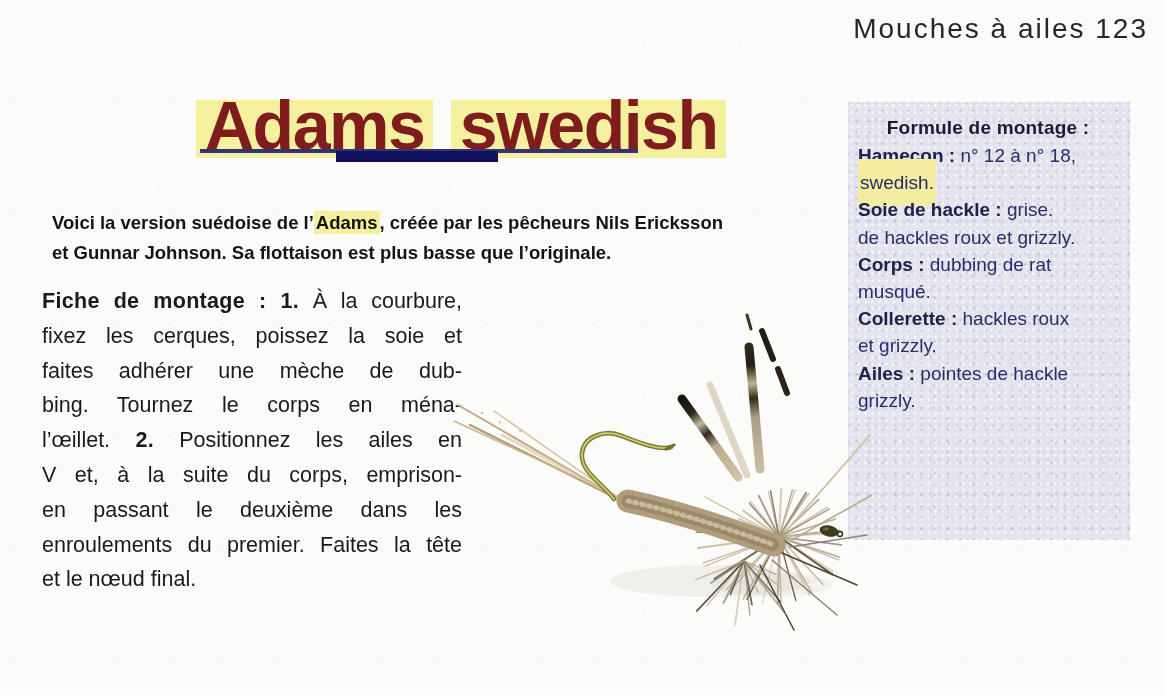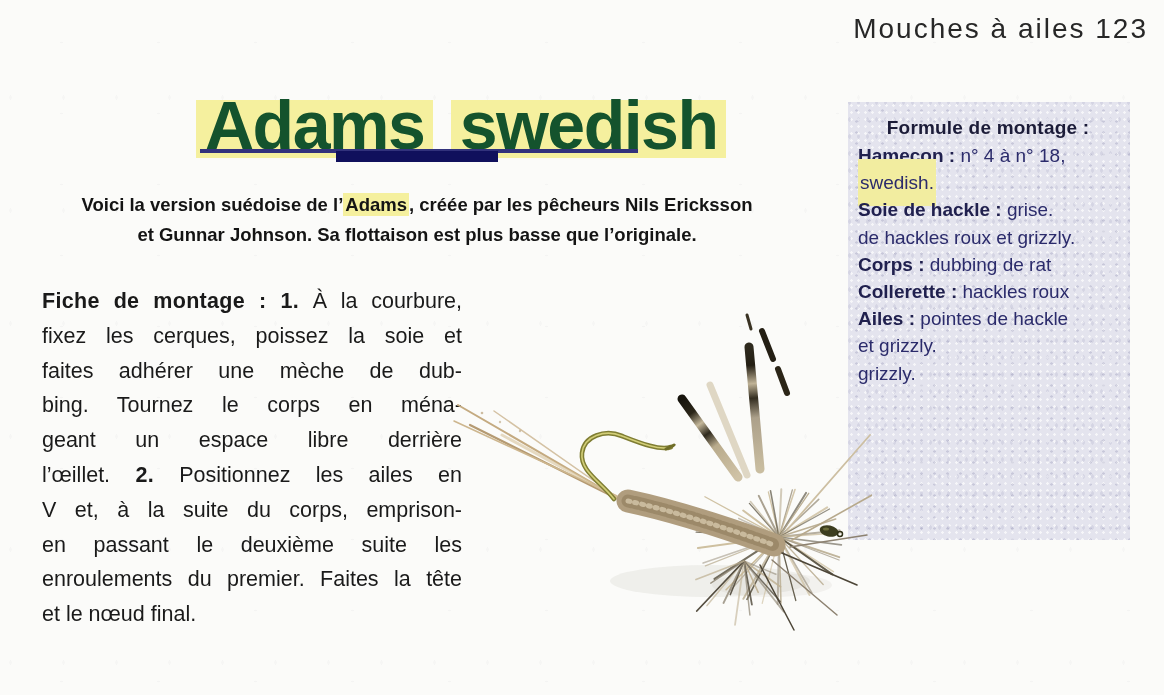--- a/index.html
+++ b/index.html
@@ -16,29 +16,29 @@
   .b{font-weight:bold;text-align:right;}
   
   #pageheader{
     position:absolute; top:13px; right:16px;
     font-size:28px; letter-spacing:2px; color:#272727; white-space:nowrap;text-align:center;
   }
   
   #title{
     position:absolute; left:196px; top:86px; width:448px;
     text-align:center; white-space:nowrap;
-    font-weight:bold; font-size:68px; letter-spacing:-1.5px; color:#14532d;
+    font-weight:bold; font-size:68px; letter-spacing:-1.5px; color:#7f1d1d;
   }
   #title .hl{display:inline-block; height:58px; line-height:50px; padding:0 9px; background:#f5f09e;}
   #rule-thin{position:absolute; left:200px; top:149px; width:438px; height:4px; background:#32327c;}
   #rule-thick{position:absolute; left:336px; top:151px; width:162px; height:11px; background:#10105c;}
   
   #intro{
-    position:absolute; left:52px; top:190px; width:730px;
-    text-align:center; font-weight:bold; font-size:18.5px; color:#141414;
+    position:absolute; left:52px; top:208px; width:730px;
+    text-align:left; font-weight:bold; font-size:18.5px; color:#141414;
   }
   #intro .line{line-height:30px; white-space:nowrap;}
   #intro .hl{background:#f5f09e; padding:1px 2px;}
   
   #fiche{
     position:absolute; left:42px; top:284px; width:420px;
     font-size:21.5px; color:#1a1a1a;
   }
   #fiche .line{line-height:34.8px; text-align:justify; text-align-last:justify;}
   #fiche .line.last{text-align-last:left;}
@@ -79,39 +79,39 @@
   <div id="intro">
       <div class="line"><span>Voici la version suédoise de l’</span><span class="hl">Adams</span><span>, créée par les pêcheurs Nils Ericksson</span></div>
       <div class="line last"><span>et Gunnar Johnson. Sa flottaison est plus basse que l’originale.</span></div>
     </div>
 
   <div id="fiche">
       <div class="line"><span class="b">Fiche de montage : 1.</span><span> À la courbure,</span></div>
       <div class="line"><span>fixez les cerques, poissez la soie et</span></div>
       <div class="line"><span>faites adhérer une mèche de dub-</span></div>
       <div class="line"><span>bing. Tournez le corps en ména-</span></div>
-      <div class="line"><span>geant un espace libre derrière</span></div>
       <div class="line"><span>l’œillet. </span><span class="b">2.</span><span> Positionnez les ailes en</span></div>
       <div class="line"><span>V et, à la suite du corps, emprison-</span></div>
-      <div class="line"><span>en passant le deuxième suite les</span></div>
+      <div class="line"><span>en passant le deuxième dans les</span></div>
       <div class="line"><span>enroulements du premier. Faites la tête</span></div>
       <div class="line last"><span>et le nœud final.</span></div>
     </div>
 
   <div id="formule">
     <div class="heading">Formule de montage :</div>
     <div>
-        <div class="line"><span class="b">Hameçon :</span><span> n° 4 à n° 18,</span></div>
+        <div class="line"><span class="b">Hameçon :</span><span> n° 12 à n° 18,</span></div>
         <div class="line"><span class="hl">swedish.</span></div>
         <div class="line"><span class="b">Soie de hackle :</span><span> grise.</span></div>
         <div class="line"><span>de hackles roux et grizzly.</span></div>
         <div class="line"><span class="b">Corps :</span><span> dubbing de rat</span></div>
+        <div class="line"><span>musqué.</span></div>
         <div class="line"><span class="b">Collerette :</span><span> hackles roux</span></div>
+        <div class="line"><span>et grizzly.</span></div>
         <div class="line"><span class="b">Ailes :</span><span> pointes de hackle</span></div>
-        <div class="line"><span>et grizzly.</span></div>
         <div class="line last"><span>grizzly.</span></div>
       </div>
   </div>
 
   <svg id="fly" width="430" height="408" viewBox="0 0 430 408">
     <defs>
       <linearGradient id="wg1" gradientUnits="userSpaceOnUse" x1="296" y1="192" x2="240" y2="114">
         <stop offset="0" stop-color="#cfc2a6"></stop>
           <stop offset="0.4" stop-color="#b9ab8c"></stop>
         <stop offset="0.55" stop-color="#2f2a1e"></stop>

